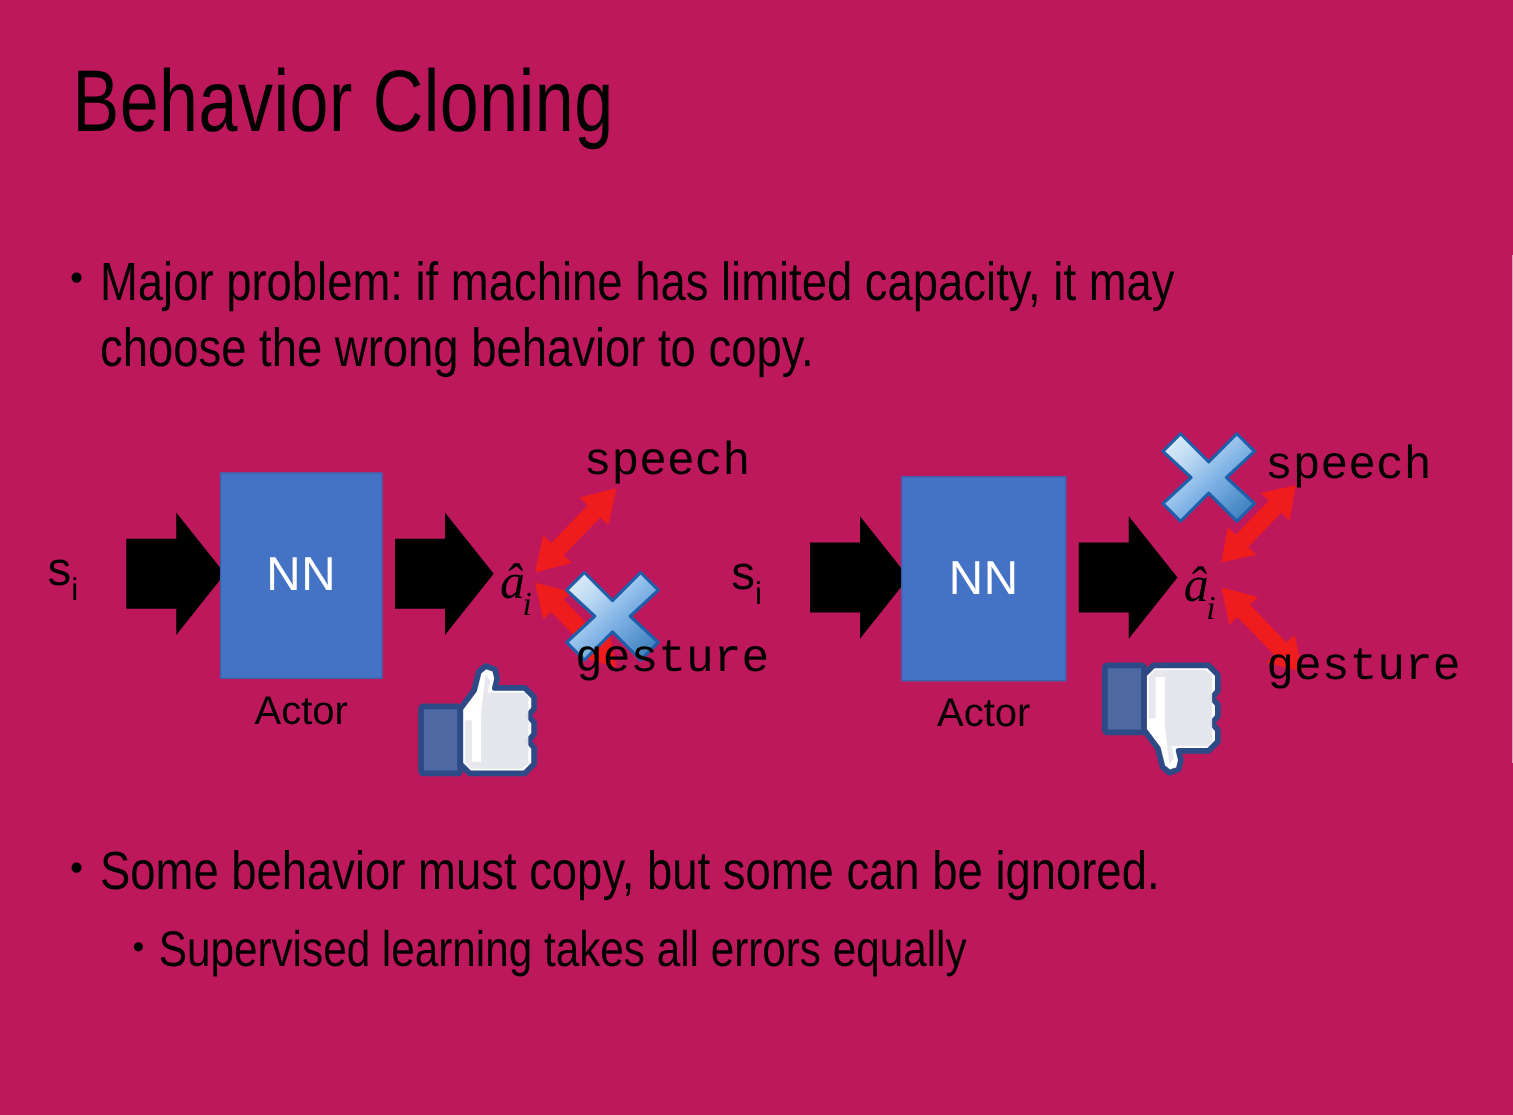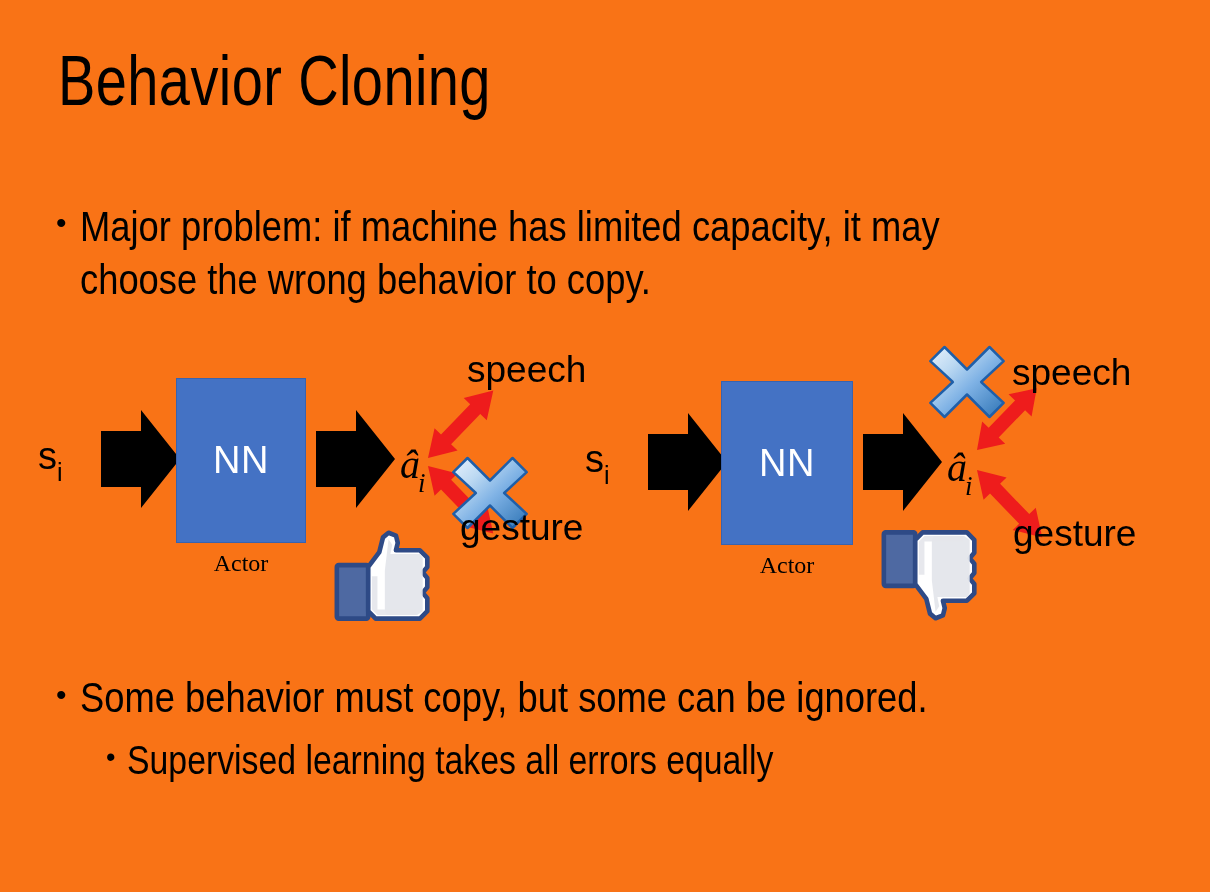--- a/index.html
+++ b/index.html
@@ -9,21 +9,21 @@
     background: #ffffff;
   }
   body {
     font-family: "Liberation Sans", sans-serif;
     -webkit-font-smoothing: antialiased;
   }
   #slide {
     position: relative;
     width: 1210px;
     height: 892px;
-    background: #f97316;
+    background: #be185d;
     overflow: hidden;
   }
 
   
   .slide-title {
     position: absolute;
     left: 58px;
     top: 44px;
     font-family: "Liberation Sans", sans-serif;
     font-size: 70px;
@@ -111,22 +111,22 @@
   }
   .nn-box-label {
     font-family: "Liberation Sans", sans-serif;
     font-size: 38px;
     color: #ffffff;
     letter-spacing: 0.5px;
   }
 
   .actor-label {
     position: absolute;
-    font-family: Liberation Serif, serif;
-    font-size: 24px;
+    font-family: Liberation Sans, sans-serif;
+    font-size: 32px;
     color: #000000;
     white-space: nowrap;
     text-align: center;
   }
 
   .action-label {
     position: absolute;
     font-family: "Liberation Serif", serif;
     font-style: italic;
     font-size: 40px;
@@ -139,21 +139,21 @@
     font-size: 27px;
     font-style: italic;
     vertical-align: sub;
     position: relative;
     top: 5px;
     left: -2px;
   }
 
   .out-label {
     position: absolute;
-    font-family: Liberation Sans, sans-serif;
+    font-family: Liberation Mono, monospace;
     font-size: 37px;
     color: #000000;
     white-space: nowrap;
   }
 
   .svg-layer {
     position: absolute;
     left: 0;
     top: 0;
     overflow: visible;

